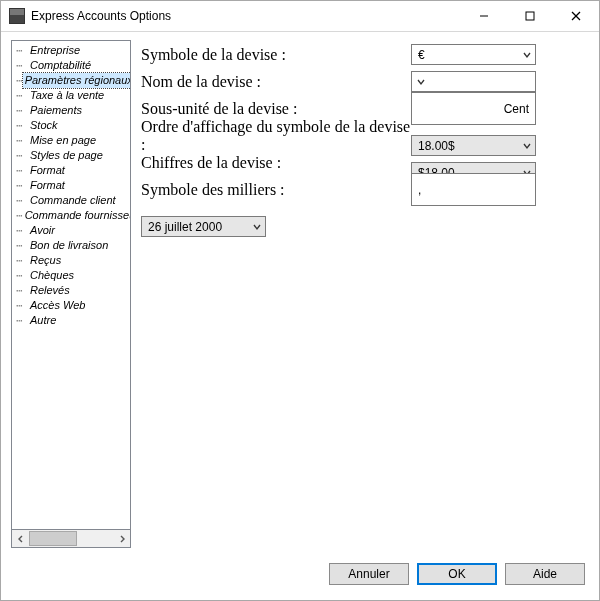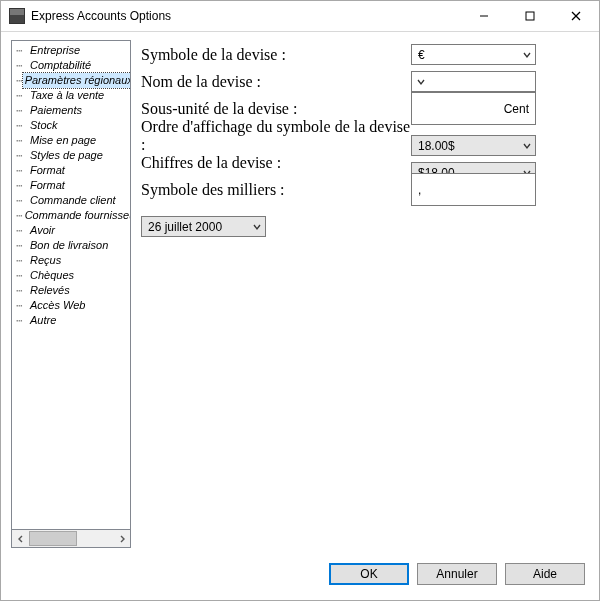--- a/index.html
+++ b/index.html
@@ -381,18 +381,18 @@
                 <polyline points="1,2 4,6 7,2" fill="none" stroke="#333" stroke-width="1.3"></polyline>
               </svg>
             </span>
           </div>
         </div>
       </div>
 
   </div>
 
   <div class="footer">
+    <div class="btn">Annuler</div>
     <div class="btn primary">OK</div>
-    <div class="btn">Annuler</div>
     <div class="btn">Aide</div>
   </div>
 
 </div>
 
 </body></html>

